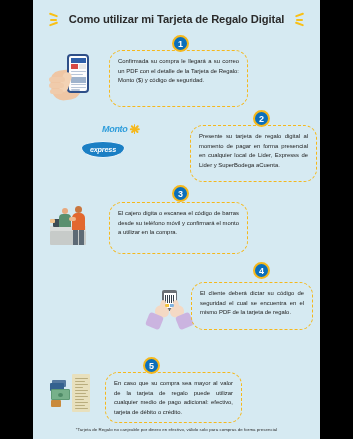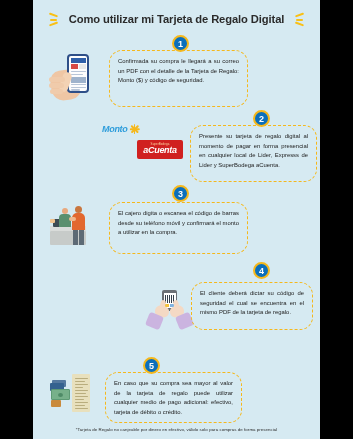--- a/index.html
+++ b/index.html
@@ -163,23 +163,22 @@
     <div class="logos" style="left:48px;top:124px;width:105px;height:46px;">
       <span class="lider" style="left:21px;top:0;">
         <span class="txt">Monto</span>
         <span class="ast">
           <i style="transform:rotate(0deg)"></i>
           <i style="transform:rotate(45deg)"></i>
           <i style="transform:rotate(90deg)"></i>
           <i style="transform:rotate(135deg)"></i>
         </span>
       </span>
-      <span class="acuenta" style="left:56px;top:16px;">
-        <span class="top">SuperBodega</span>
-        <span class="txt">aCuenta</span>
+      <span class="express" style="left:0;top:17px;">
+        <span class="txt">express</span>
       </span>
     </div>
 
     <div class="bubble" style="left:157px;top:125px;width:127px;height:57px;">
       <p>Presente su tarjeta de regalo digital al momento de pagar en forma presencial en cualquier local de Lider, Expresss de Lider y SuperBodega aCuenta.</p>
     </div>
 
     <div class="badge" style="left:139px;top:185px;">3</div>
 
     <div class="art" style="left:14px;top:200px;width:58px;height:52px;">

